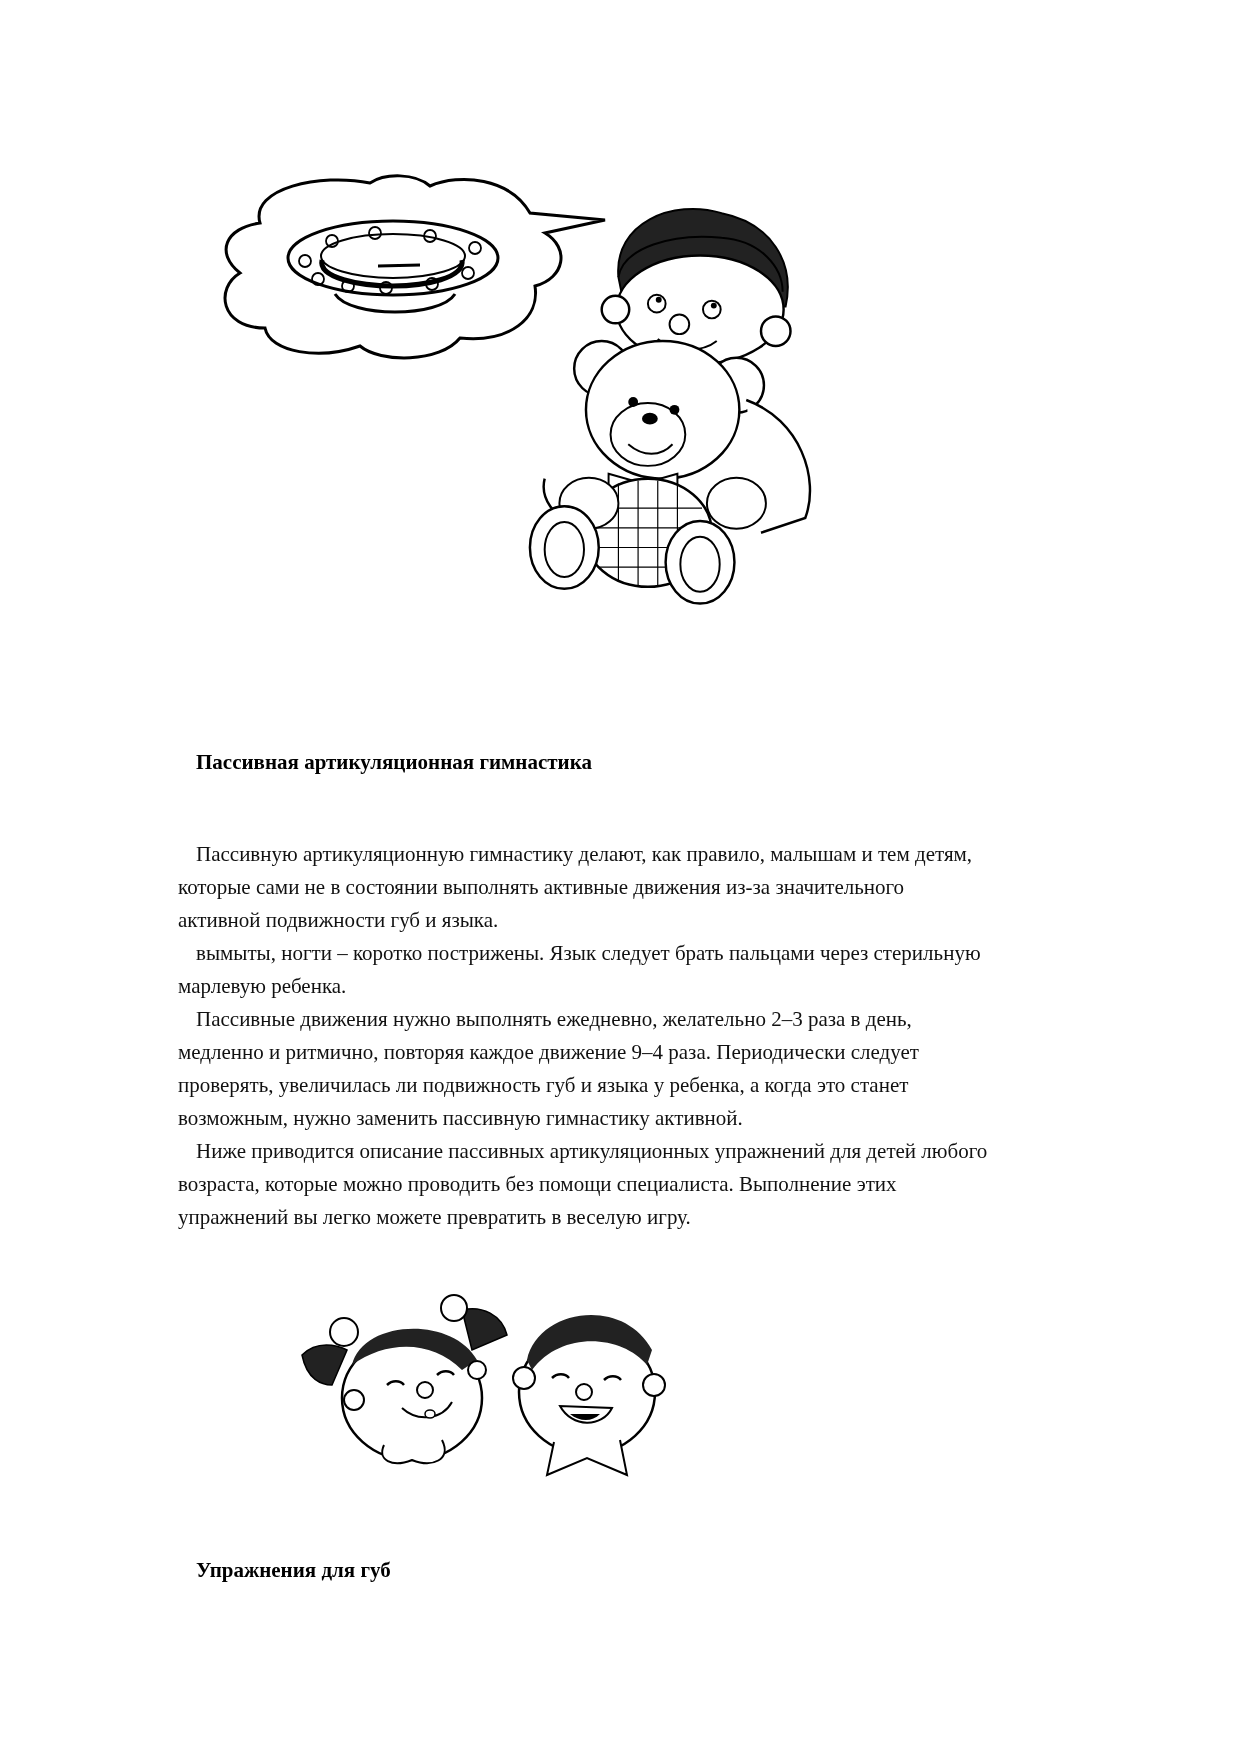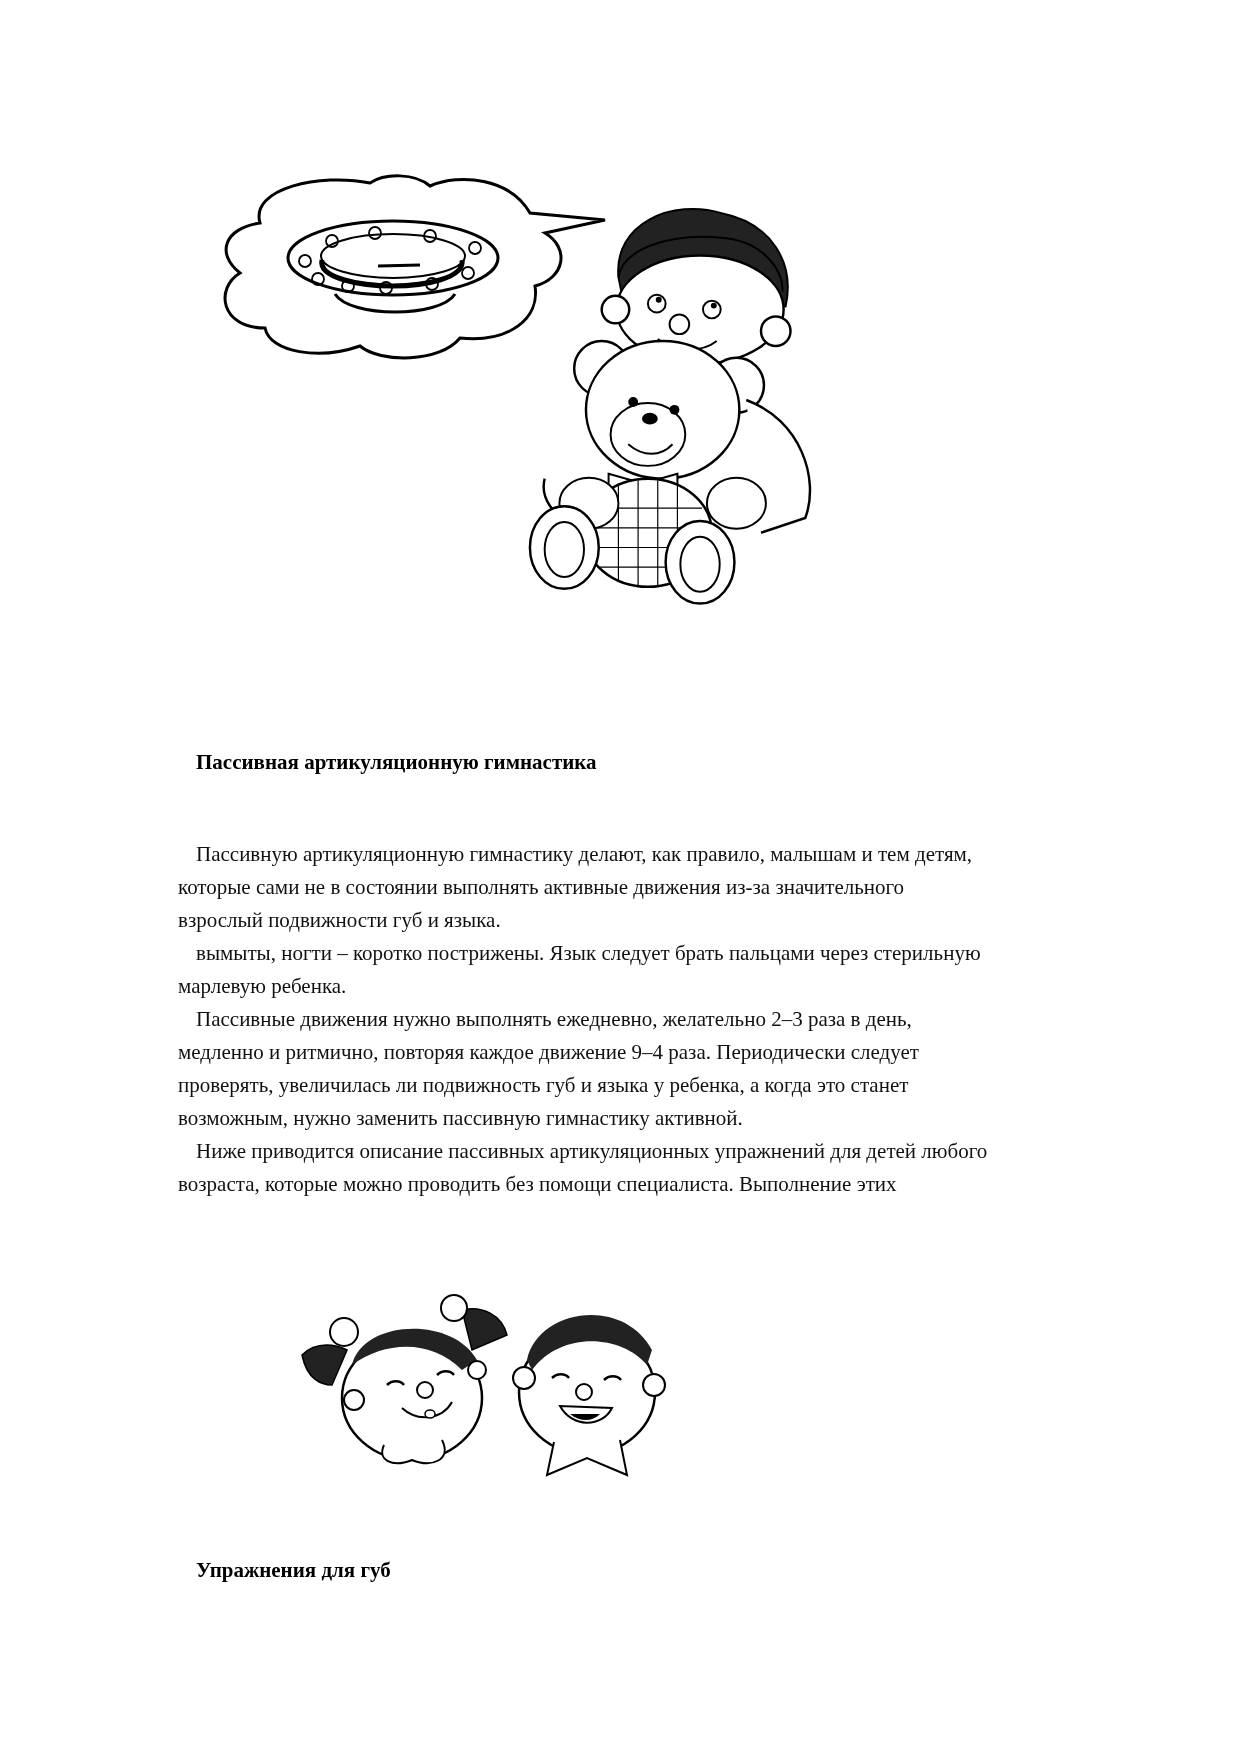--- a/index.html
+++ b/index.html
@@ -85,41 +85,42 @@
     <ellipse cx="65" cy="315" rx="30" ry="26" fill="#fff" stroke="#000" stroke-width="2"></ellipse>
     <ellipse cx="215" cy="315" rx="30" ry="26" fill="#fff" stroke="#000" stroke-width="2"></ellipse>
 
     <ellipse cx="40" cy="360" rx="35" ry="42" fill="#fff" stroke="#000" stroke-width="2.5"></ellipse>
     <ellipse cx="40" cy="362" rx="20" ry="28" fill="#fff" stroke="#000" stroke-width="2"></ellipse>
     <ellipse cx="178" cy="375" rx="35" ry="42" fill="#fff" stroke="#000" stroke-width="2.5"></ellipse>
     <ellipse cx="178" cy="377" rx="20" ry="28" fill="#fff" stroke="#000" stroke-width="2"></ellipse>
   </svg>
 </div>
 
-<h2 class="heading" style="left:196px; top:750px;">Пассивная артикуляционную гимнастика</h2>
+<h2 class="heading" style="left:196px; top:750px;">Пассивная артикуляционная гимнастика</h2>
 
 <div class="body-text">
   <p class="para">
     <span class="line">Пассивную артикуляционную гимнастику делают, как правило, малышам и тем детям,</span>
     <span class="line">которые сами не в состоянии выполнять активные движения из-за значительного</span>
-    <span class="line">взрослый подвижности губ и языка.</span>
+    <span class="line">активной подвижности губ и языка.</span>
   </p>
   <p class="para">
     <span class="line">вымыты, ногти – коротко пострижены. Язык следует брать пальцами через стерильную</span>
     <span class="line">марлевую ребенка.</span>
   </p>
   <p class="para">
     <span class="line">Пассивные движения нужно выполнять ежедневно, желательно 2–3 раза в день,</span>
     <span class="line">медленно и ритмично, повторяя каждое движение 9–4 раза. Периодически следует</span>
     <span class="line">проверять, увеличилась ли подвижность губ и языка у ребенка, а когда это станет</span>
     <span class="line">возможным, нужно заменить пассивную гимнастику активной.</span>
   </p>
   <p class="para">
     <span class="line">Ниже приводится описание пассивных артикуляционных упражнений для детей любого</span>
     <span class="line">возраста, которые можно проводить без помощи специалиста. Выполнение этих</span>
+    <span class="line">упражнений вы легко можете превратить в веселую игру.</span>
   </p>
 </div>
 
 <div class="illus" style="left:292px; top:1290px;">
   <svg width="410" height="200" viewBox="0 0 410 200">
 
     <path d="M10,65 C25,50 45,55 55,60 L40,95 C30,95 15,90 10,65 Z" fill="#222" stroke="#000" stroke-width="1.5"></path>
     <path d="M170,20 C190,15 210,25 215,45 L180,60 Z" fill="#222" stroke="#000" stroke-width="1.5"></path>
     <circle cx="52" cy="42" r="14" fill="#fff" stroke="#000" stroke-width="2"></circle>
     <circle cx="162" cy="18" r="13" fill="#fff" stroke="#000" stroke-width="2"></circle>

